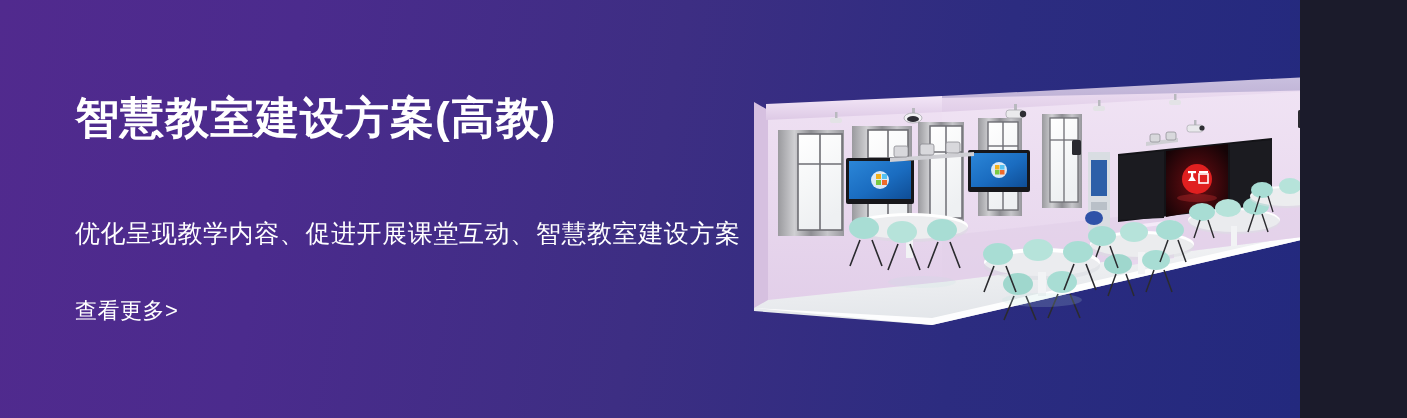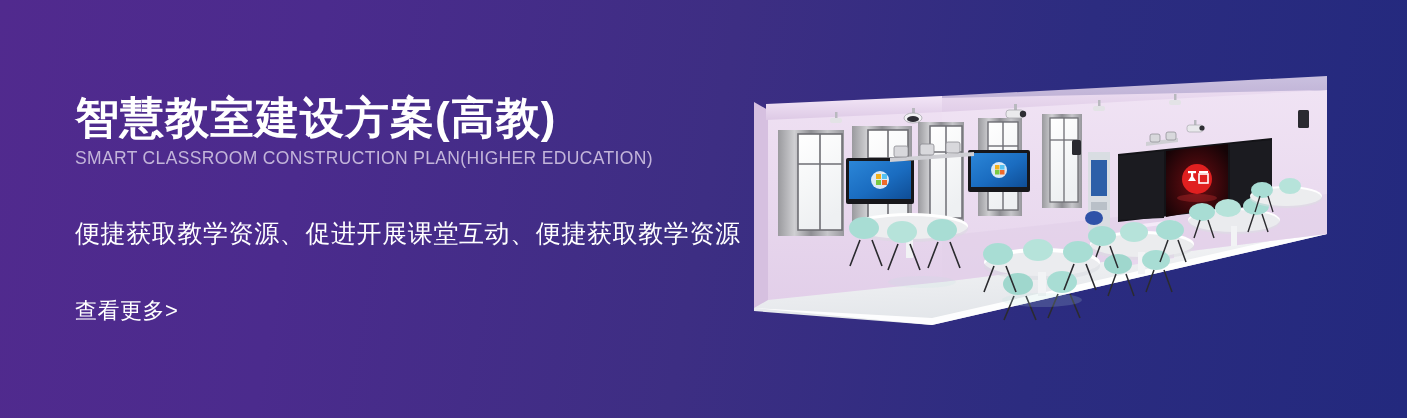--- a/index.html
+++ b/index.html
@@ -2,21 +2,21 @@
 <html><head>
 <meta charset="utf-8">
 <title>Smart Classroom Banner</title>
 <style>
   * { margin:0; padding:0; box-sizing:border-box; }
   html,body { background:#1b1b2b; }
   body { font-family:"Liberation Sans","DejaVu Sans",sans-serif; }
 
   .banner{
     position:relative;
-    width:1407px; height:418px;
+    width:1300px; height:418px;
     overflow:hidden;
     background:linear-gradient(100deg,#512a8e 0%,#4b2b8d 22%,#3d2e83 50%,#2c2c80 74%,#23297e 100%);
     text-decoration:underline;
   }
 
   
   .copy{ position:absolute; left:75px; top:92px; width:720px; }
 
   .title{
     font-size:44px; line-height:52px; font-weight:700; color:#ffffff;
@@ -44,24 +44,23 @@
   }
   .scene svg{ display:block; width:600px; height:240px; overflow:visible; }
 </style>
 </head>
 <body>
 
 <div class="banner">
 
   <div class="copy">
     <div class="title">智慧教室建设方案(高教)</div>
-    <div class="subtitle">SMART CLASSROOM CONSTRUCTION PLAN(HIGHER EDUCATION)</div>
   </div>
 
-  <div class="tagline">便捷获取教学资源、促进开展课堂互动、便捷获取教学资源</div>
+  <div class="tagline">优化呈现教学内容、促进开展课堂互动、智慧教室建设方案</div>
 
   <a class="more" href="#">查看更多&gt;</a>
 
   <div class="scene">
     <svg viewBox="0 0 600 240" xmlns="http://www.w3.org/2000/svg">
       <defs>
         <linearGradient id="gWall" x1="0" y1="0" x2="0" y2="1">
           <stop offset="0" stop-color="#efe1f3"></stop>
           <stop offset="1" stop-color="#e2cfe9"></stop>
         </linearGradient>

